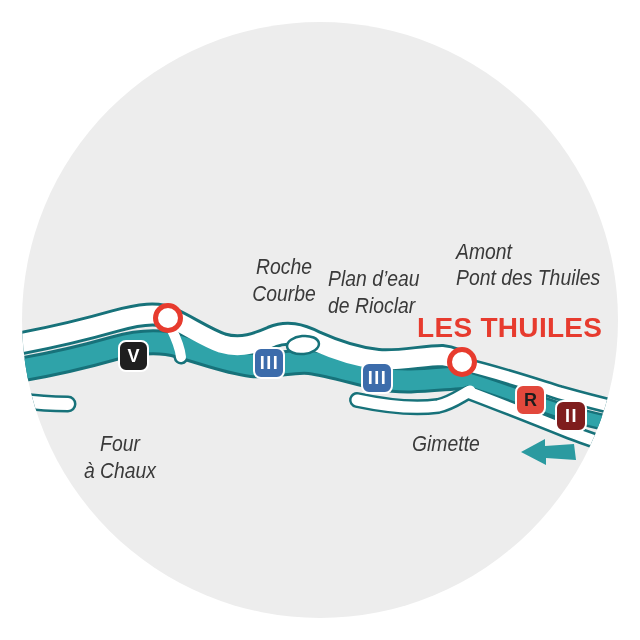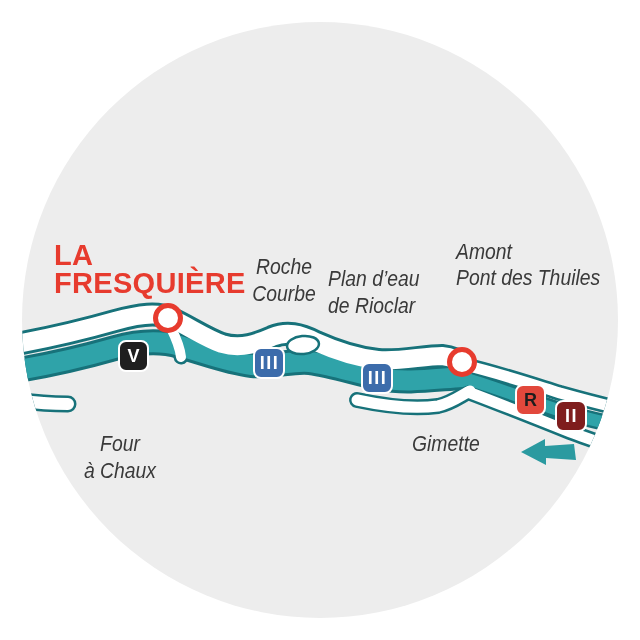--- a/index.html
+++ b/index.html
@@ -101,25 +101,24 @@
   <div class="badge badge-iii-2">
     <span>III</span>
   </div>
   <div class="badge badge-r">
     <span>R</span>
   </div>
   <div class="badge badge-ii">
     <span>II</span>
   </div>
 
-  <div class="label label-red lbl-fresquiere">LA
-FRESQUIÈRE</div>
   <div class="label label-italic center lbl-roche">Roche
 Courbe</div>
   <div class="label label-italic lbl-plandeau">Plan d’eau
 de Rioclar</div>
   <div class="label label-italic lbl-amont">Amont
 Pont des Thuiles</div>
+  <div class="label label-red lbl-thuiles">LES THUILES</div>
   <div class="label label-italic center lbl-four">Four
 à Chaux</div>
   <div class="label label-italic lbl-gimette">Gimette</div>
 
 </div>
 
 </body></html>

